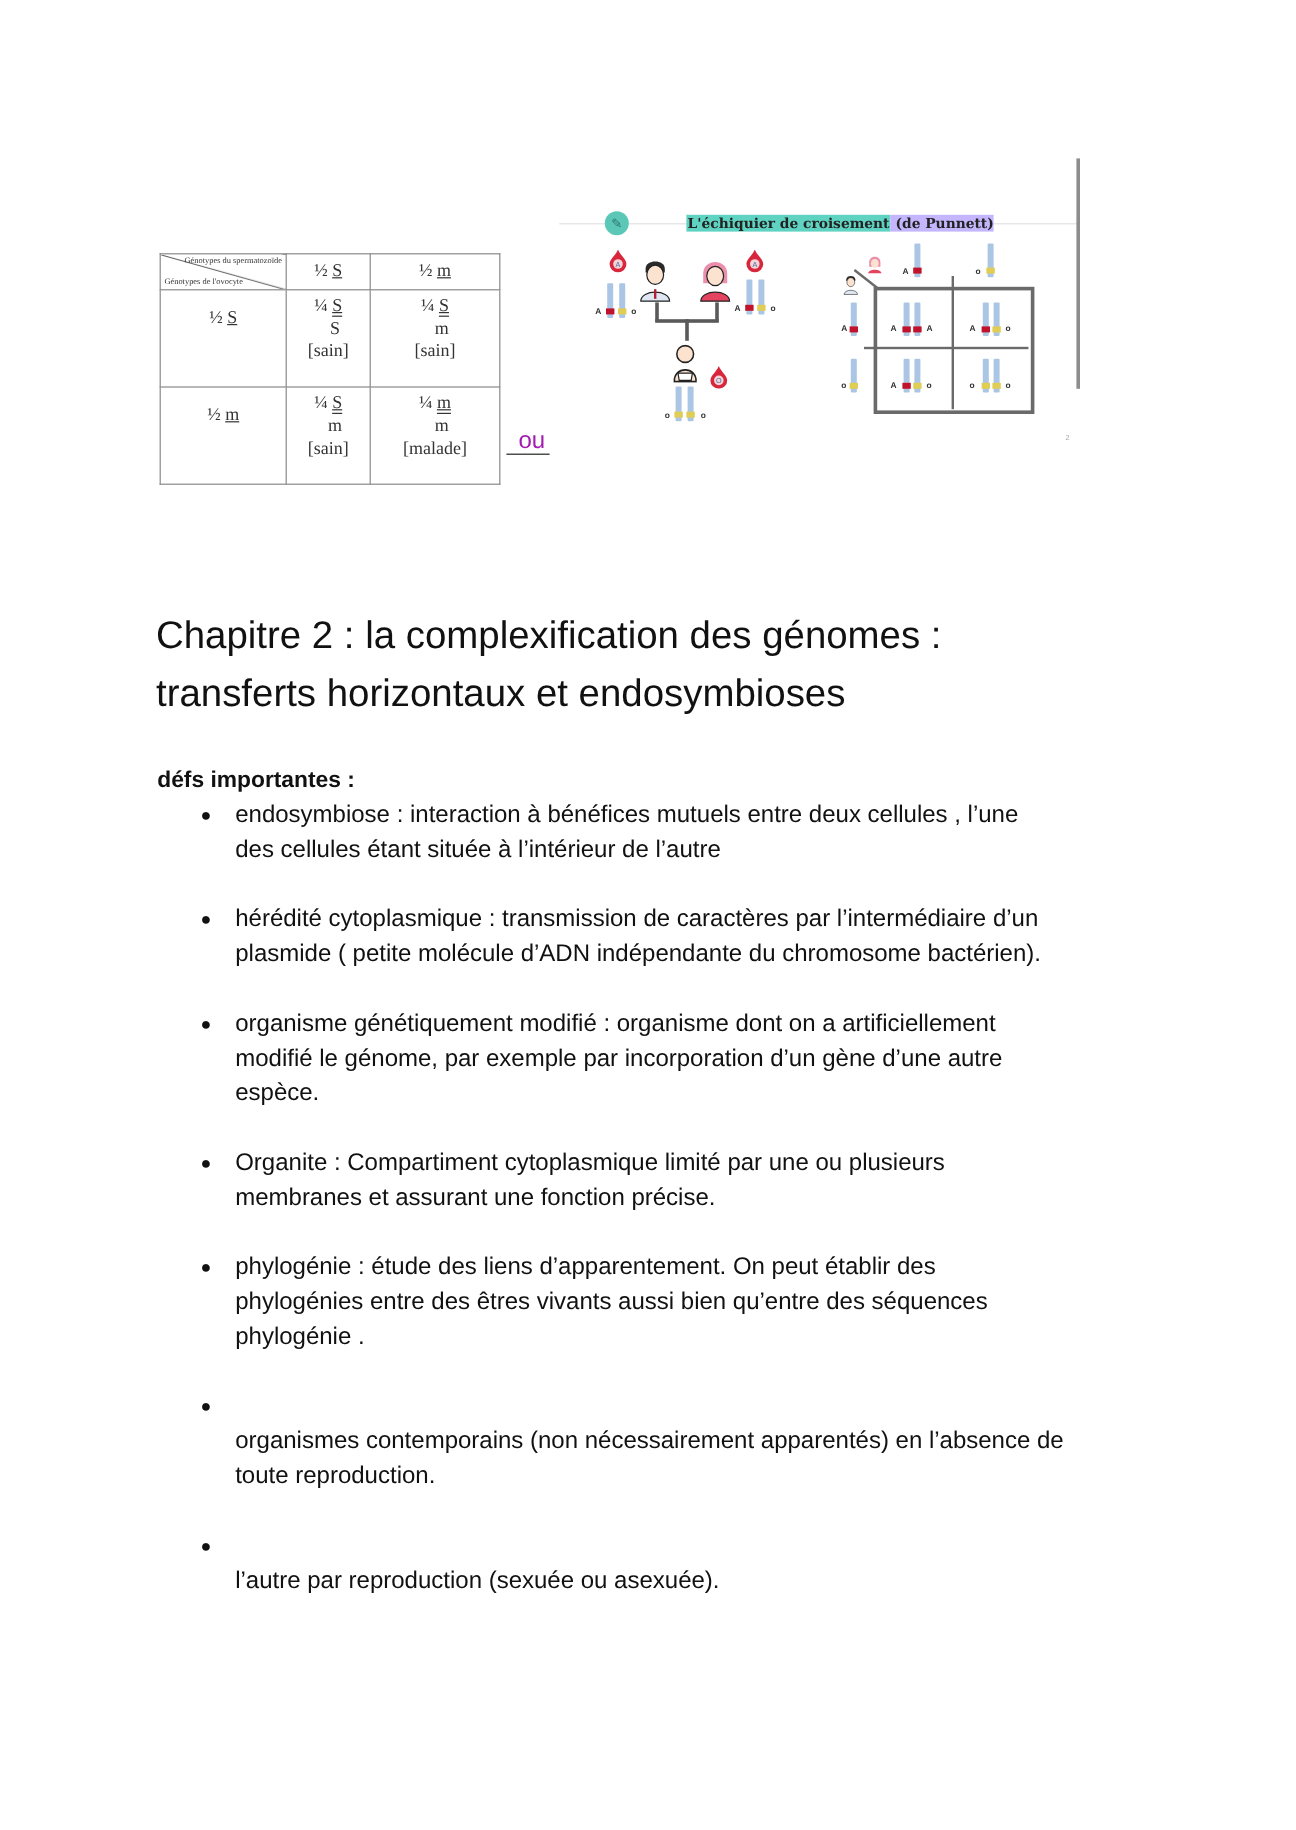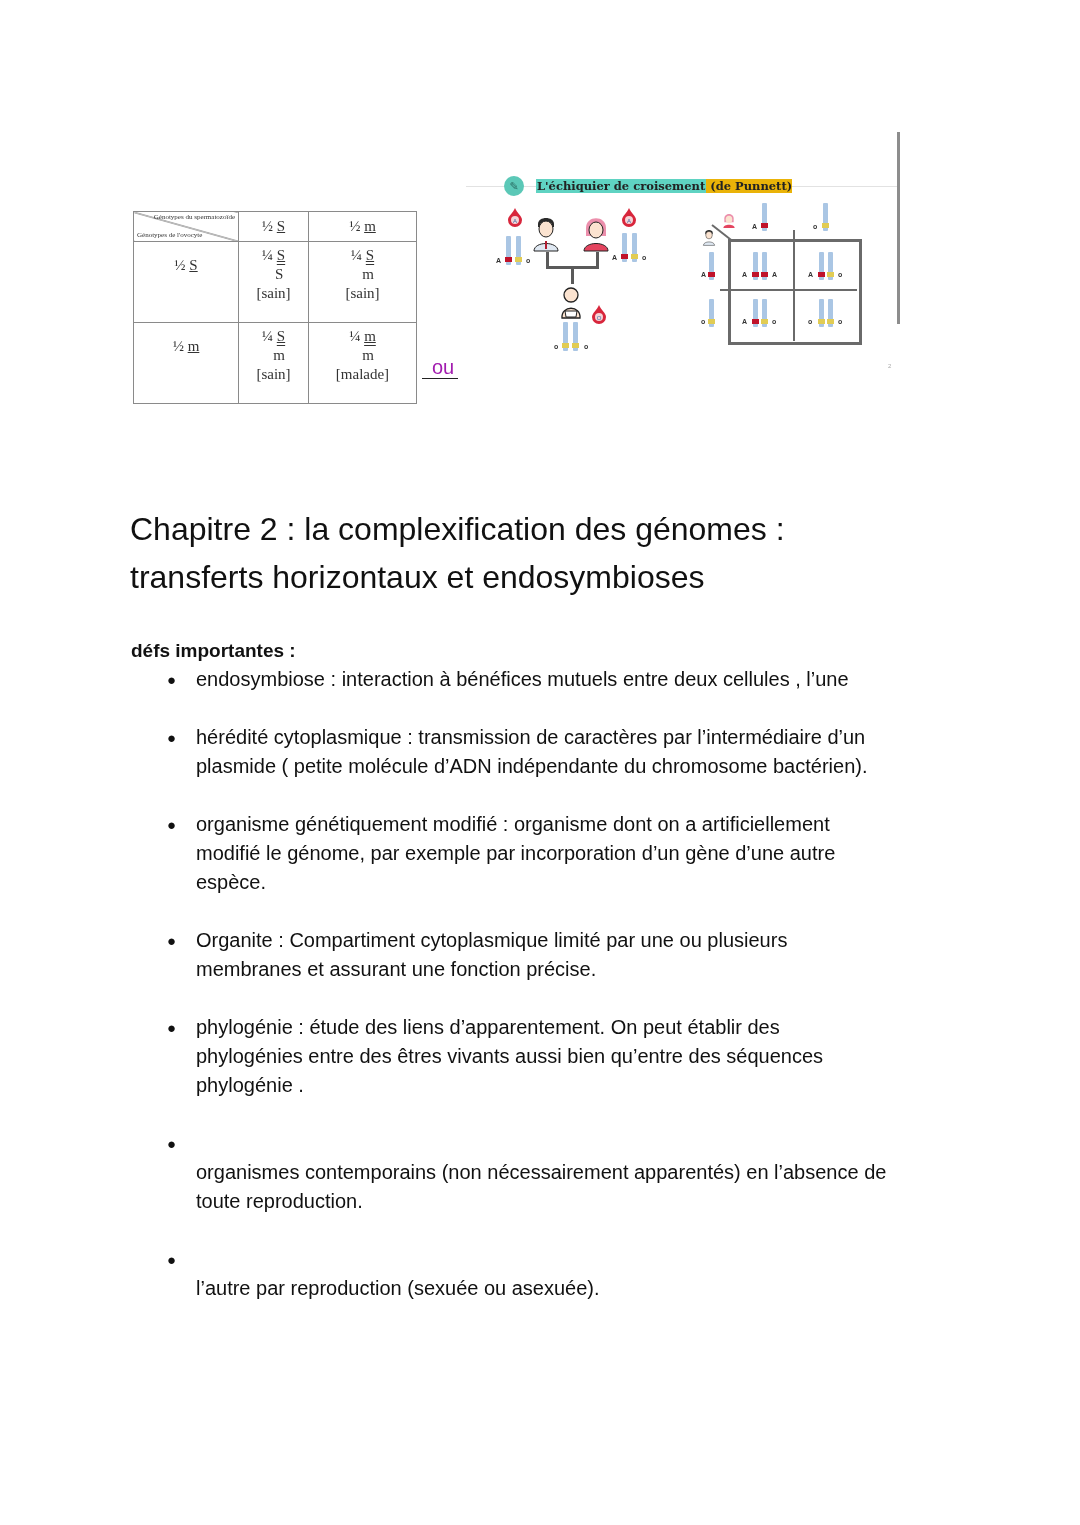--- a/index.html
+++ b/index.html
@@ -20,22 +20,22 @@
   .uu { text-decoration:underline double; }
   .ou { position:absolute; left:422px; top:356px; font-size:20px; color:#a21caf; border-bottom:1.5px solid #222; line-height:22px; padding:0 4px 0 10px; }
 
   
   .slide { position:absolute; left:466px; top:130px; width:440px; height:245px; }
   .slide .topline { position:absolute; left:0; top:56px; width:432px; height:1px; background:#e2e2e2; }
   .slide .vbar { position:absolute; left:431px; top:2px; width:3px; height:192px; background:#8d8d8d; }
   .slide .pagenum { position:absolute; left:422px; top:233px; font-size:6px; color:#aaa; }
   .slide-icon { position:absolute; left:38px; top:46px; width:20px; height:20px; border-radius:50%; background:#5bc8b7; display:flex; align-items:center; justify-content:center; font-size:11px; color:#2b6f66; }
   .slide-title { position:absolute; left:70px; top:49px; font-family:"DejaVu Serif", serif; font-weight:bold; font-size:11.5px; color:#222; white-space:nowrap; }
-  .slide-title .hl { background:#5fd3c2; padding:0 1px; }
-  .slide-title .rest { background:#eab308; }
+  .slide-title .hl { background:#5fd3c2; padding:0 1px;margin-left:36px; }
+  .slide-title .rest { background:#c4b5fd; }
 
   .drop { position:absolute; width:16px; height:19px; }
   .person { position:absolute; }
   .chrom { position:absolute; width:5px; background:#aac6e4; border-radius:1px; }
   .chrom .band { position:absolute; left:-1px; width:7px; height:5px; bottom:3px; }
   .band.a { background:#c0122a; }
   .band.o { background:#e1cc54; }
   .lbl { position:absolute; font-size:7px; font-weight:bold; color:#333; font-family:"Liberation Sans", sans-serif; }
   .connector { position:absolute; background:#5a5a5a; }
 
@@ -245,21 +245,21 @@
 <h1 class="chapter-title">
   <span>Chapitre 2 : la complexification des génomes :</span><br>
   <span>transferts horizontaux et endosymbioses</span>
 </h1>
 
 <div class="defs-heading">défs importantes :</div>
 
 <ul class="defs-list">
   <li>
     <span class="bullet">●</span>
-    <span>endosymbiose : interaction à bénéfices mutuels entre  deux cellules , l’une</span><br>
+    <span>endosymbiose : interaction à bénéfices mutuels entre  deux cellules , l’une</span><br><span>des cellules étant située à l’intérieur de l’autre</span>
   </li>
   <li class="gap">
     <span class="bullet">●</span>
     <span>hérédité cytoplasmique : transmission de caractères par l’intermédiaire d’un</span><br><span>plasmide ( petite molécule d’ADN indépendante du chromosome bactérien).</span>
   </li>
   <li class="gap">
     <span class="bullet">●</span>
     <span>organisme génétiquement modifié : organisme dont  on a artificiellement</span><br><span>modifié le génome, par exemple par incorporation d’un gène d’une autre</span><br><span>espèce.</span>
   </li>
   <li class="gap">

